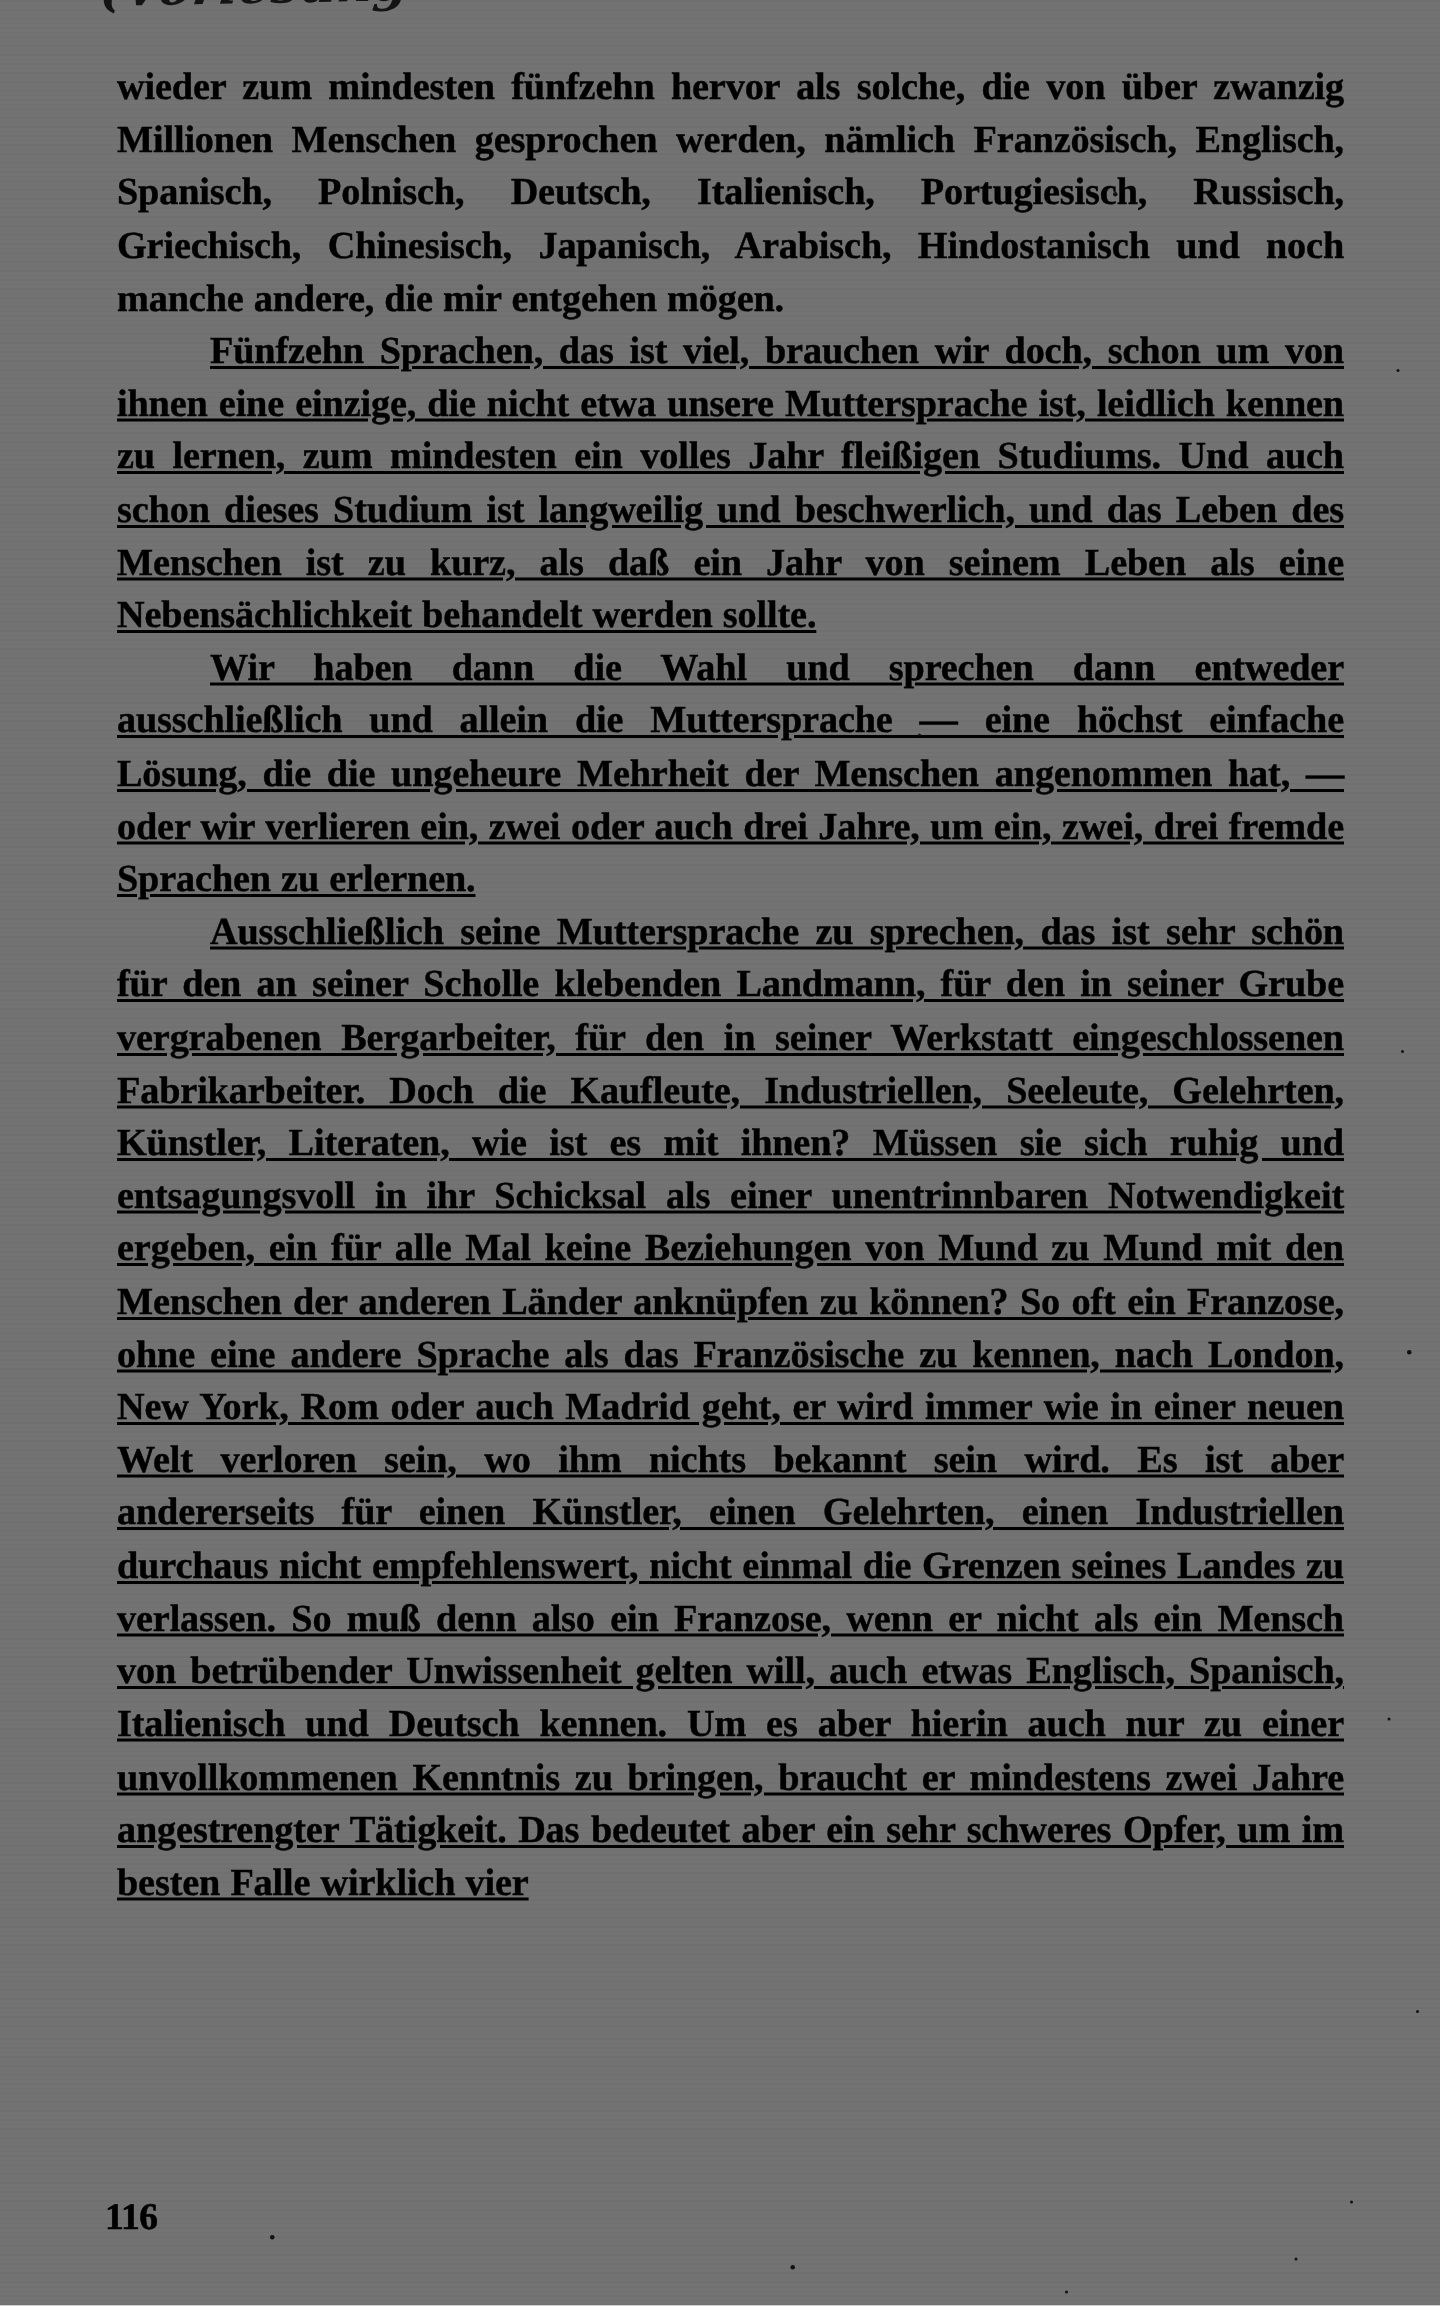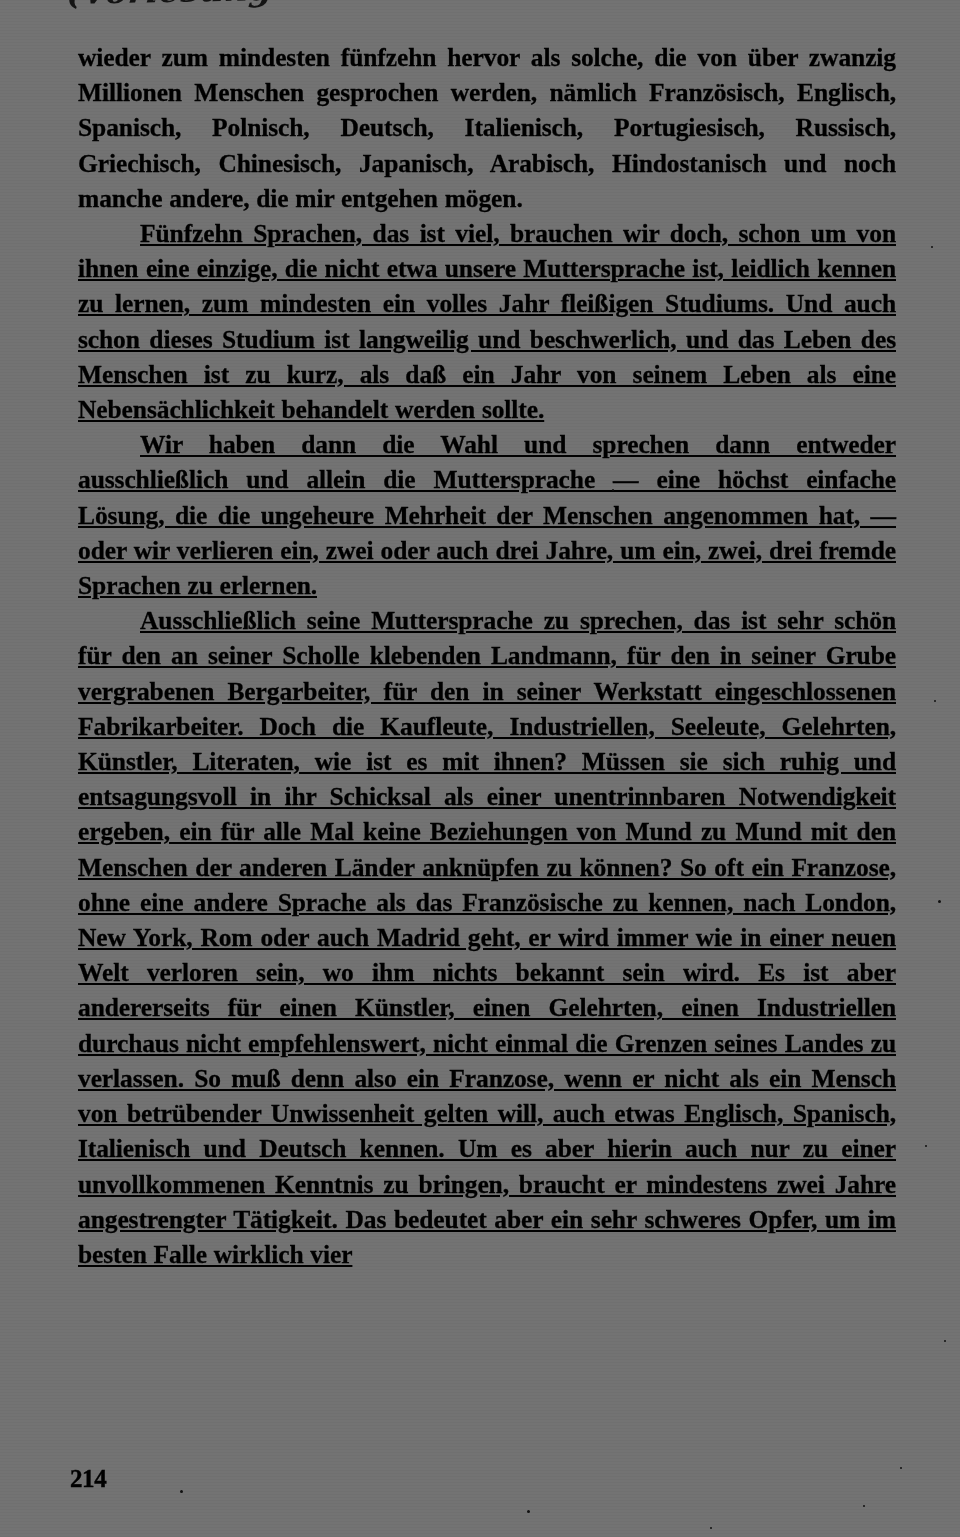--- a/index.html
+++ b/index.html
@@ -100,21 +100,21 @@
 
   <div class="handwriting">(Vorlesung neues Vaterland / ohne Übersetzung)</div>
 
   <div class="textblock">
     <p class="para">wieder zum mindesten fünfzehn hervor als solche, die von über zwanzig Millionen Menschen gesprochen werden, nämlich Französisch, Englisch, Spanisch, Polnisch, Deutsch, Italienisch, Portugiesisch, Russisch, Griechisch, Chinesisch, Japanisch, Arabisch, Hindostanisch und noch manche andere, die mir entgehen mögen.</p>
     <p class="para indent">Fünfzehn Sprachen, das ist viel, brauchen wir doch, schon um von ihnen eine einzige, die nicht etwa unsere Muttersprache ist, leidlich kennen zu lernen, zum mindesten ein volles Jahr fleißigen Studiums. Und auch schon dieses Studium ist langweilig und beschwerlich, und das Leben des Menschen ist zu kurz, als daß ein Jahr von seinem Leben als eine Nebensächlichkeit behandelt werden sollte.</p>
     <p class="para indent">Wir haben dann die Wahl und sprechen dann entweder ausschließlich und allein die Muttersprache — eine höchst einfache Lösung, die die ungeheure Mehrheit der Menschen angenommen hat, — oder wir verlieren ein, zwei oder auch drei Jahre, um ein, zwei, drei fremde Sprachen zu erlernen.</p>
     <p class="para indent">Ausschließlich seine Muttersprache zu sprechen, das ist sehr schön für den an seiner Scholle klebenden Landmann, für den in seiner Grube vergrabenen Bergarbeiter, für den in seiner Werkstatt eingeschlossenen Fabrikarbeiter. Doch die Kaufleute, Industriellen, Seeleute, Gelehrten, Künstler, Literaten, wie ist es mit ihnen? Müssen sie sich ruhig und entsagungsvoll in ihr Schicksal als einer unentrinnbaren Notwendigkeit ergeben, ein für alle Mal keine Beziehungen von Mund zu Mund mit den Menschen der anderen Länder anknüpfen zu können? So oft ein Franzose, ohne eine andere Sprache als das Französische zu kennen, nach London, New York, Rom oder auch Madrid geht, er wird immer wie in einer neuen Welt verloren sein, wo ihm nichts bekannt sein wird. Es ist aber andererseits für einen Künstler, einen Gelehrten, einen Industriellen durchaus nicht empfehlenswert, nicht einmal die Grenzen seines Landes zu verlassen. So muß denn also ein Franzose, wenn er nicht als ein Mensch von betrübender Unwissenheit gelten will, auch etwas Englisch, Spanisch, Italienisch und Deutsch kennen. Um es aber hierin auch nur zu einer unvollkommenen Kenntnis zu bringen, braucht er mindestens zwei Jahre angestrengter Tätigkeit. Das bedeutet aber ein sehr schweres Opfer, um im besten Falle wirklich vier</p>
   </div>
 
-  <div class="folio">214</div>
+  <div class="folio">116</div>
 
   <div class="speck" style="left:742px;top:128px;width:3px;height:3px;"></div>
   <div class="speck" style="left:931px;top:246px;width:2px;height:2px;"></div>
   <div class="speck" style="left:612px;top:489px;width:2px;height:2px;"></div>
   <div class="speck" style="left:934px;top:700px;width:2px;height:2px;"></div>
   <div class="speck" style="left:938px;top:900px;width:3px;height:3px;"></div>
   <div class="speck" style="left:925px;top:1145px;width:2px;height:2px;"></div>
   <div class="speck" style="left:944px;top:1340px;width:2px;height:2px;"></div>
   <div class="speck" style="left:180px;top:1490px;width:3px;height:3px;"></div>
   <div class="speck" style="left:527px;top:1510px;width:3px;height:3px;"></div>

